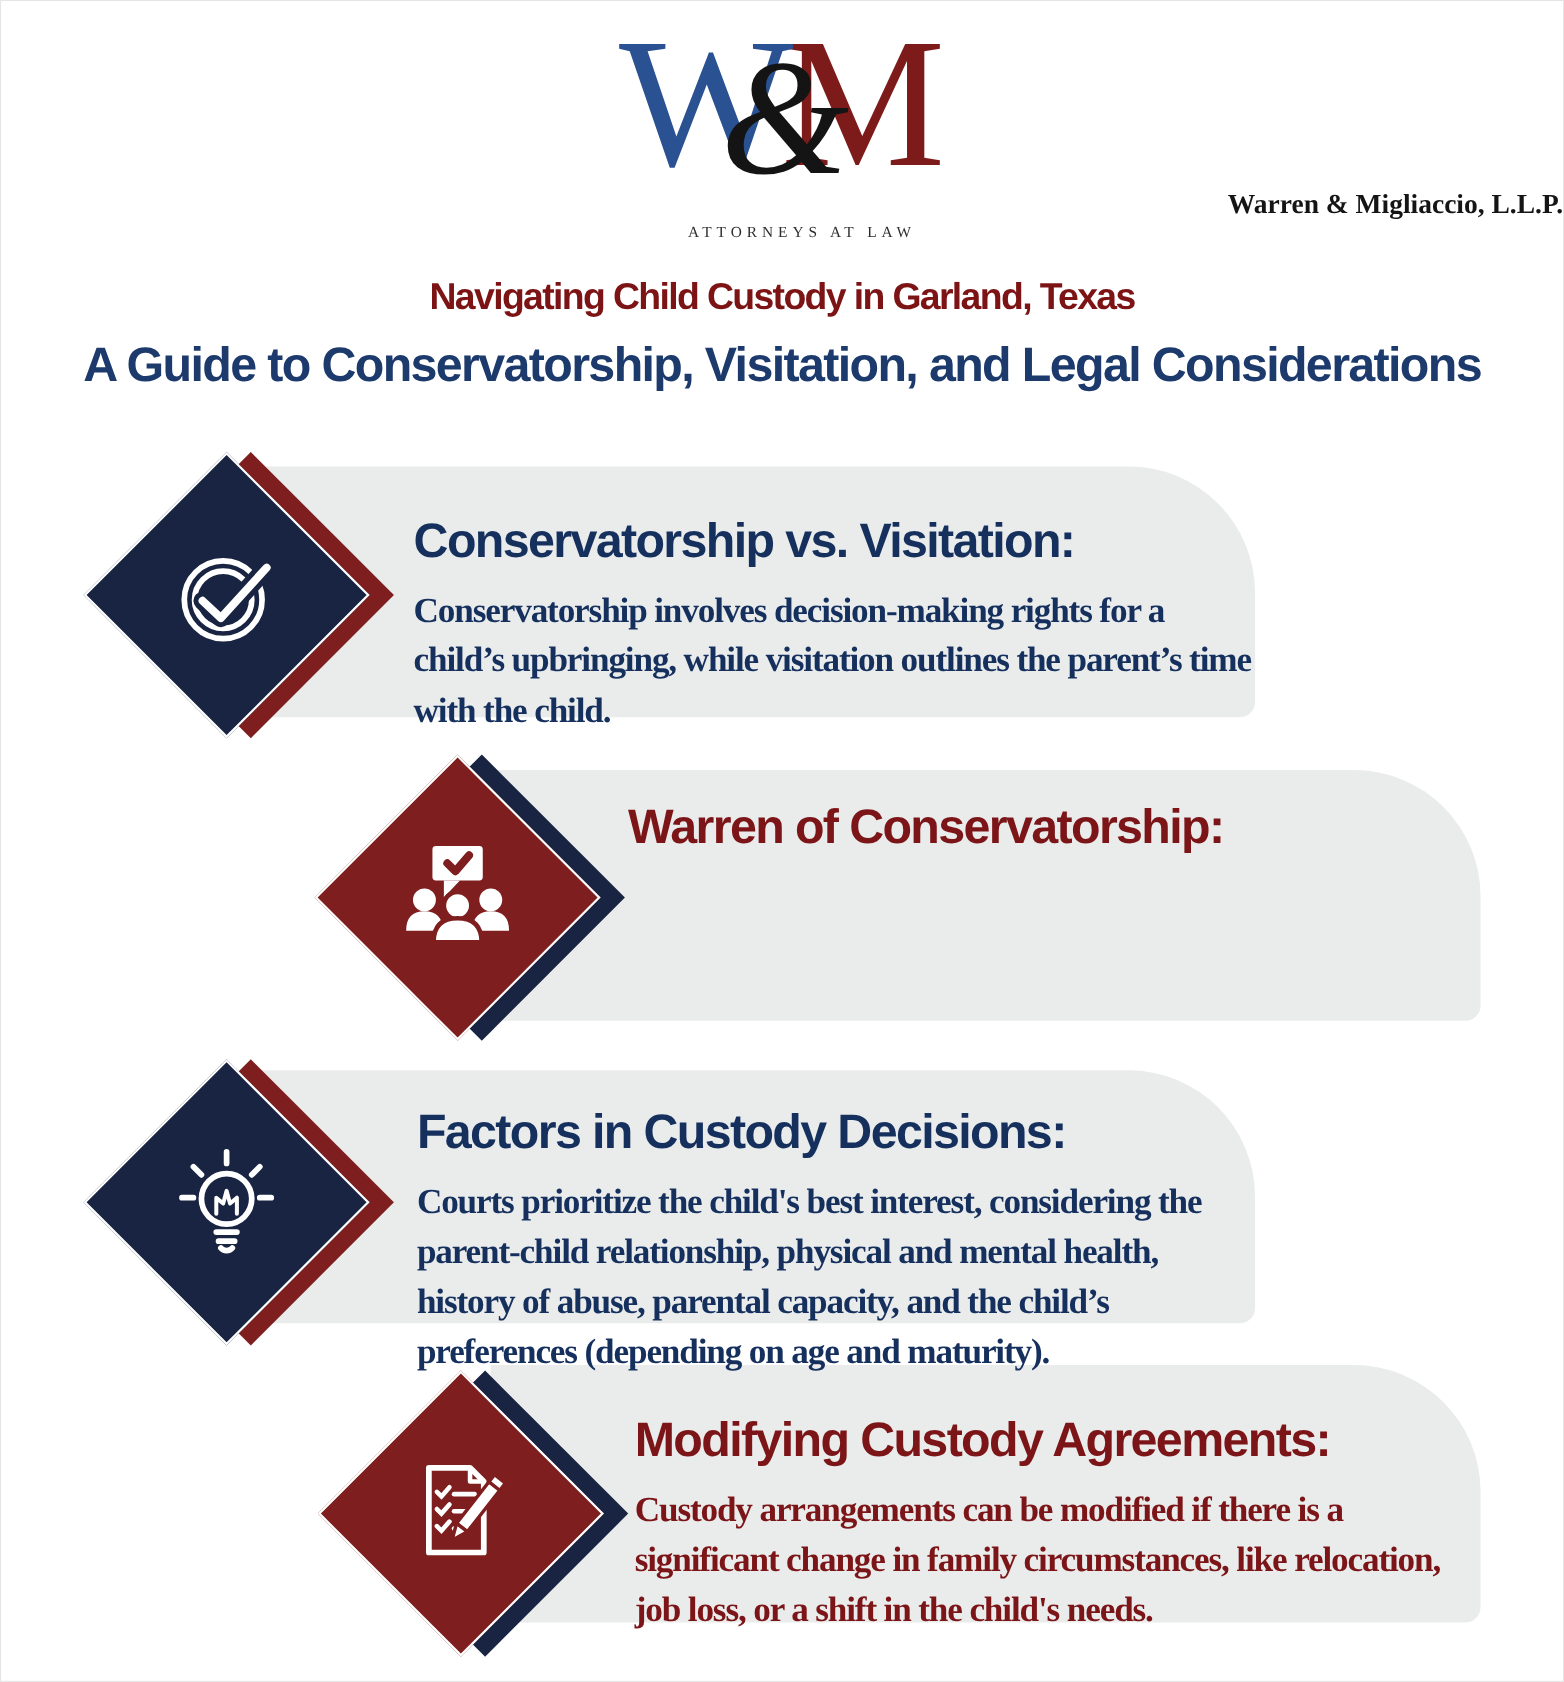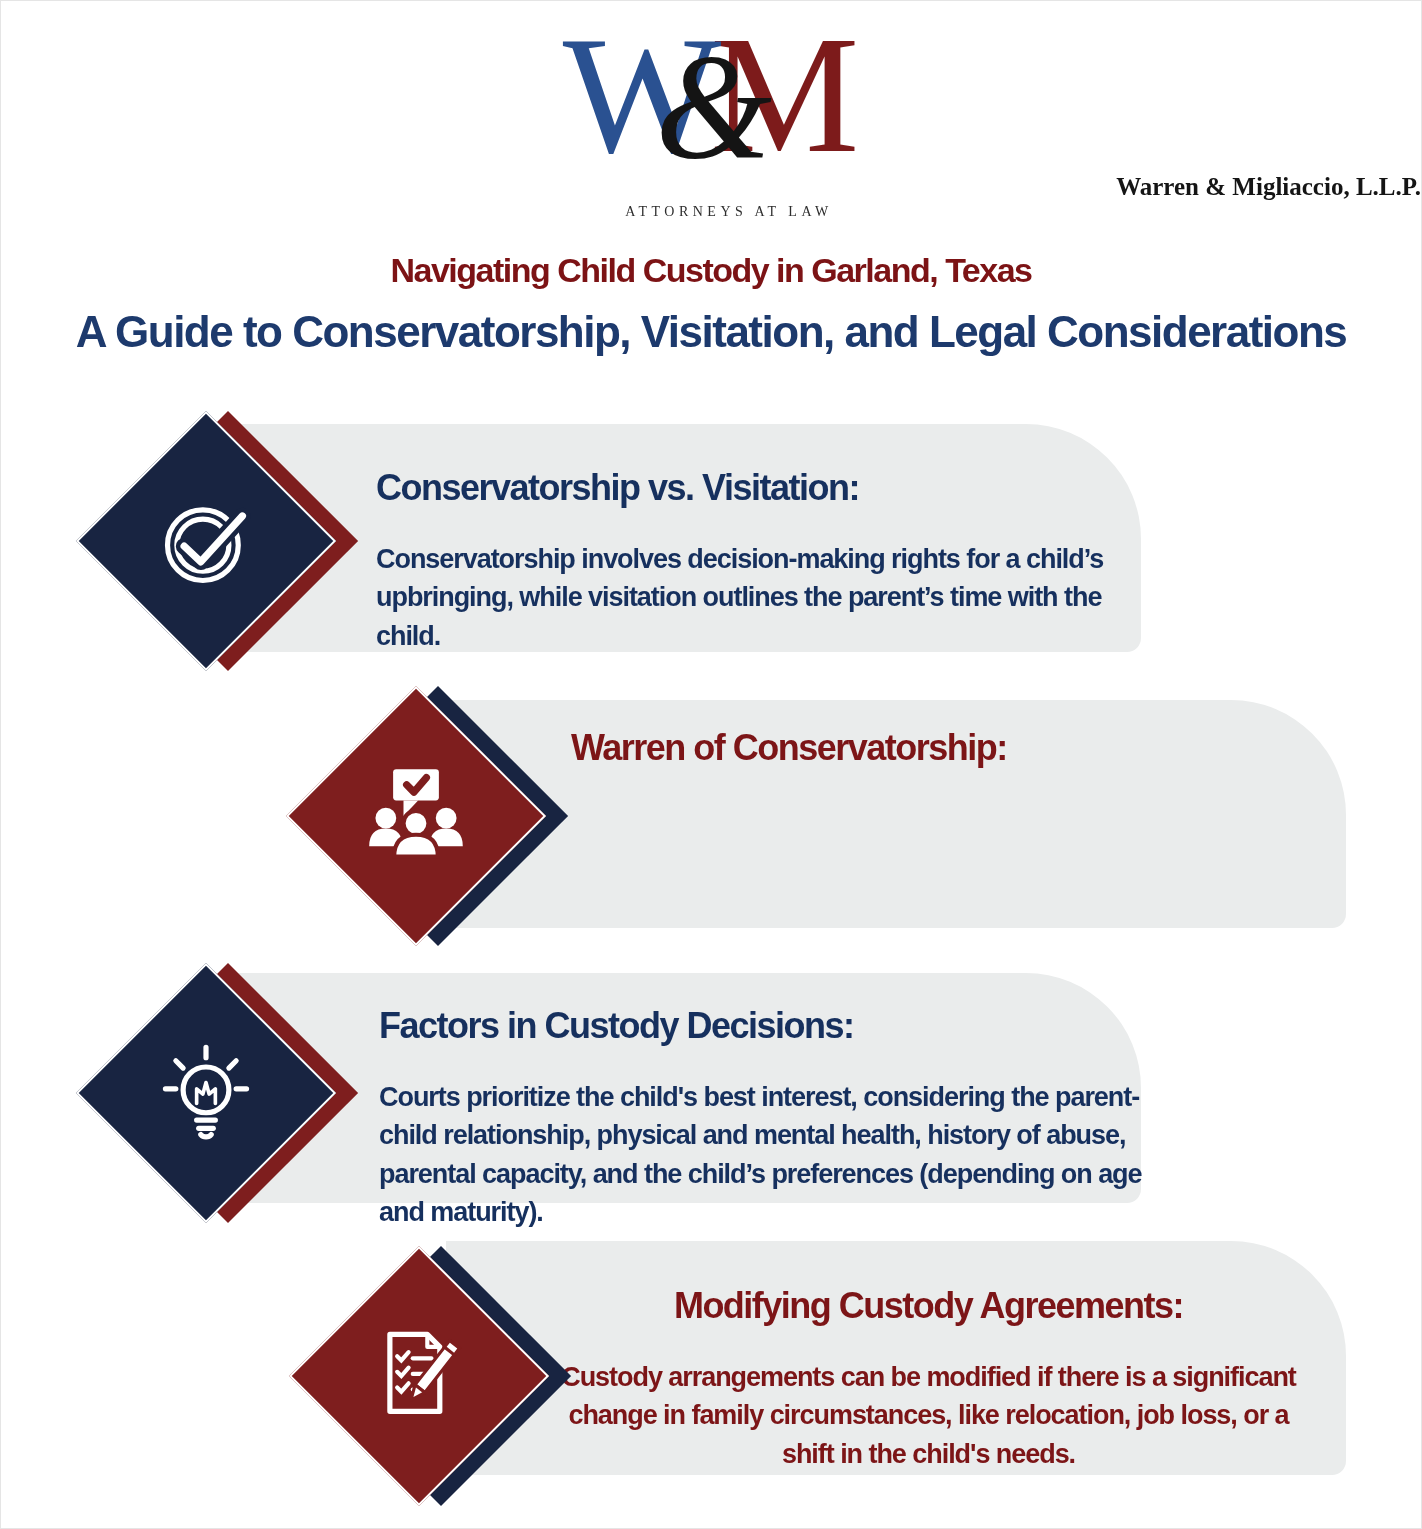--- a/index.html
+++ b/index.html
@@ -29,23 +29,23 @@
   .p1{left:228px;top:423px;width:912px;height:228px;}
   .p2{left:445px;top:699px;width:900px;height:228px;}
   .p3{left:228px;top:972px;width:912px;height:230px;}
   .p4{left:445px;top:1240px;width:900px;height:234px;}
 
   
   .sec-text{position:absolute;}
   .t1{left:375px;top:466px;width:765px;}
   .t2{left:570px;top:726px;width:775px;}
   .t3{left:378px;top:1004px;width:768px;}
-  .t4{left:540px;top:1284px;width:775px;text-align:center;}
-  .sec-title{font-size:36px;font-weight:bold;letter-spacing:-1.5px;}
-  .sec-body{margin-top:31px;font-size:27px;font-weight:bold;letter-spacing:-1.05px;line-height:1.42;}
+  .t4{left:576px;top:1284px;width:775px;}
+  .sec-title{font-size:44px;font-weight:bold;letter-spacing:-1.5px;}
+  .sec-body{margin-top:15px;font-size:32px;font-weight:bold;letter-spacing:-1.05px;line-height:1.42;font-family:Liberation Serif, serif;}
   .navy-text{color:#16305e;}
   .red-text{color:#7c1517;}
 
   
   .diamond{position:absolute;width:184px;height:184px;}
   .d1{left:113px;top:448px;}
   .d2{left:323px;top:723px;}
   .d3{left:113px;top:1000px;}
   .d4{left:326px;top:1283px;}
   .diamond .back,.diamond .front{position:absolute;top:0;bottom:0;left:0;right:0;transform:rotate(45deg);}

